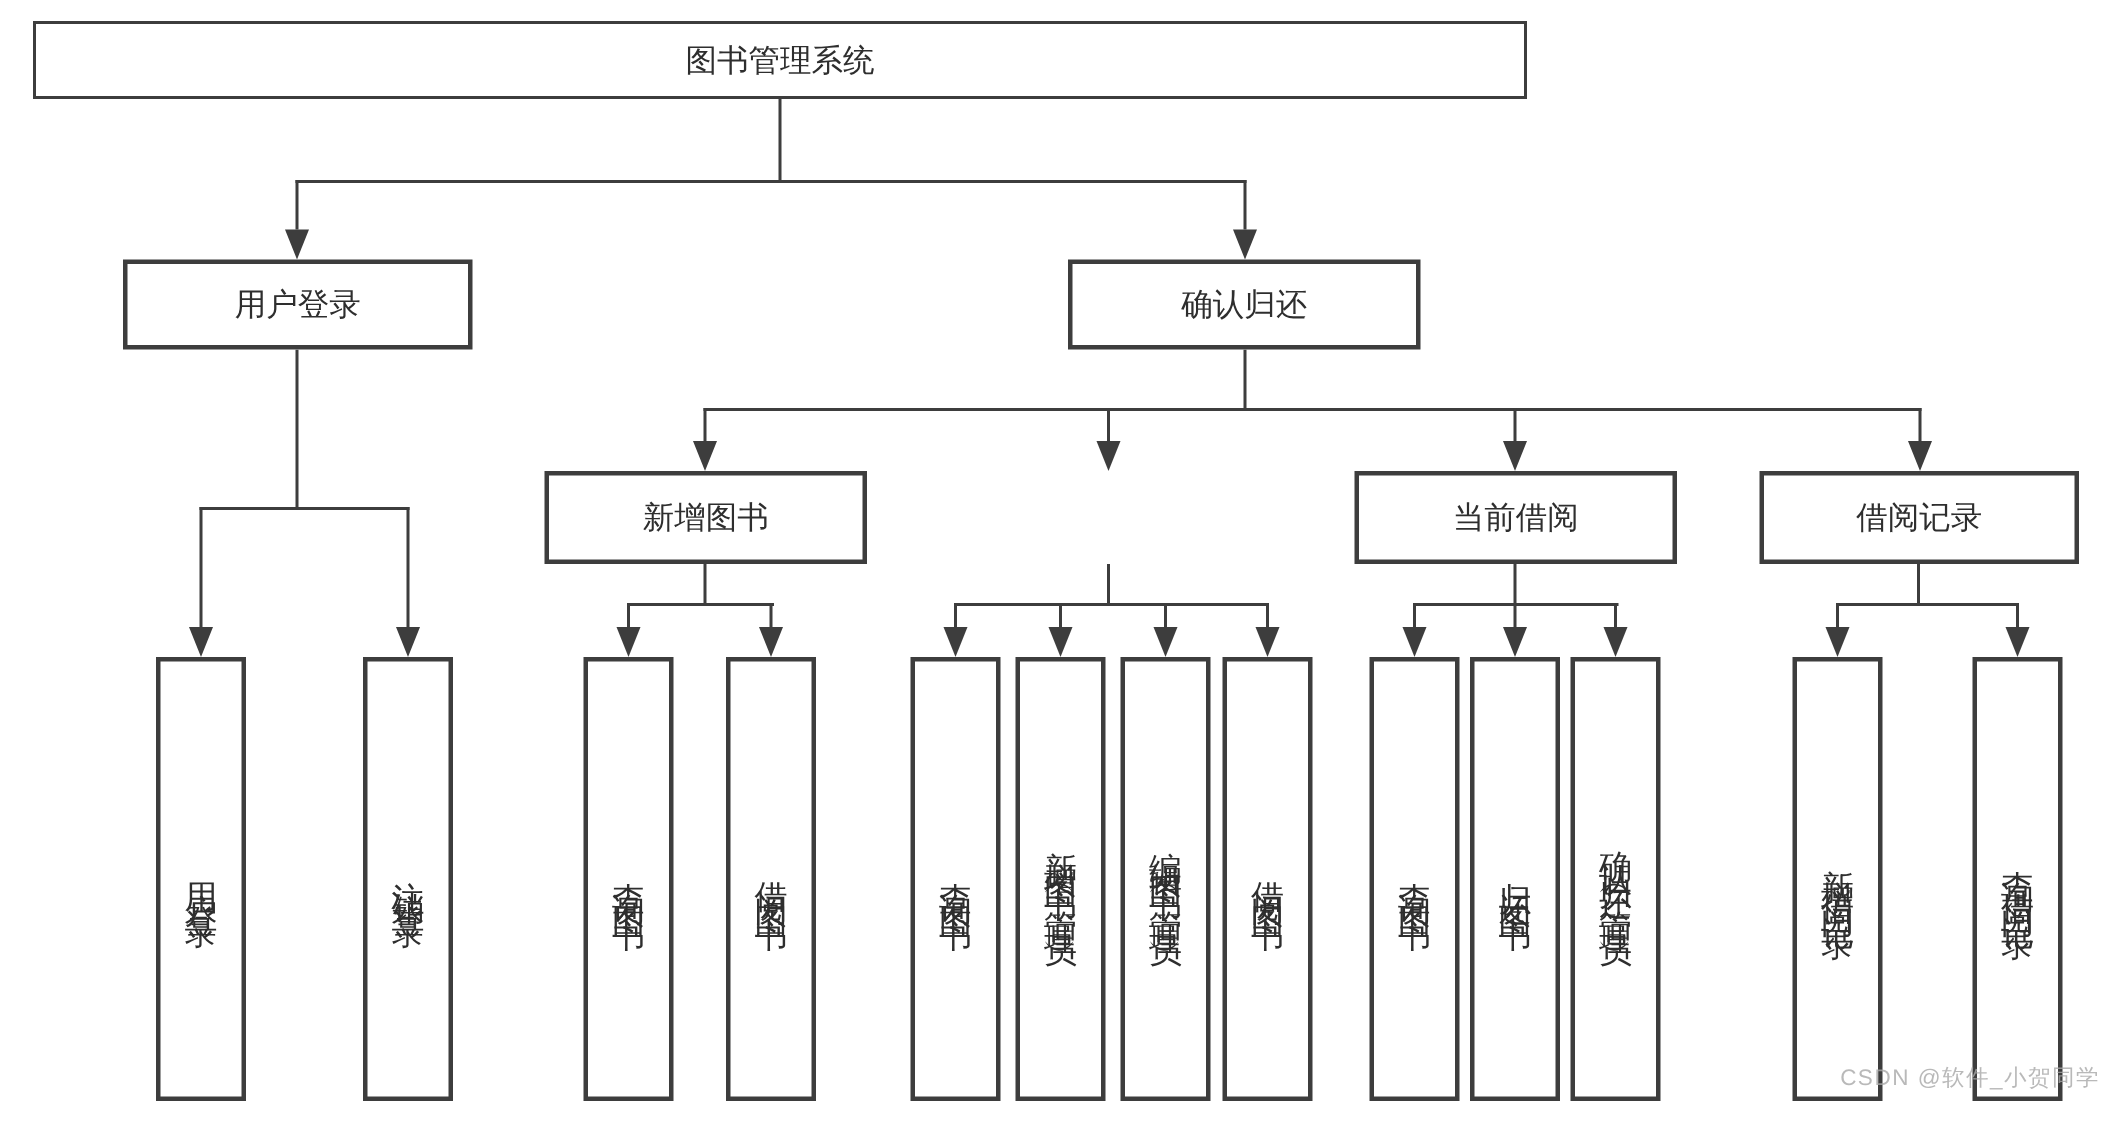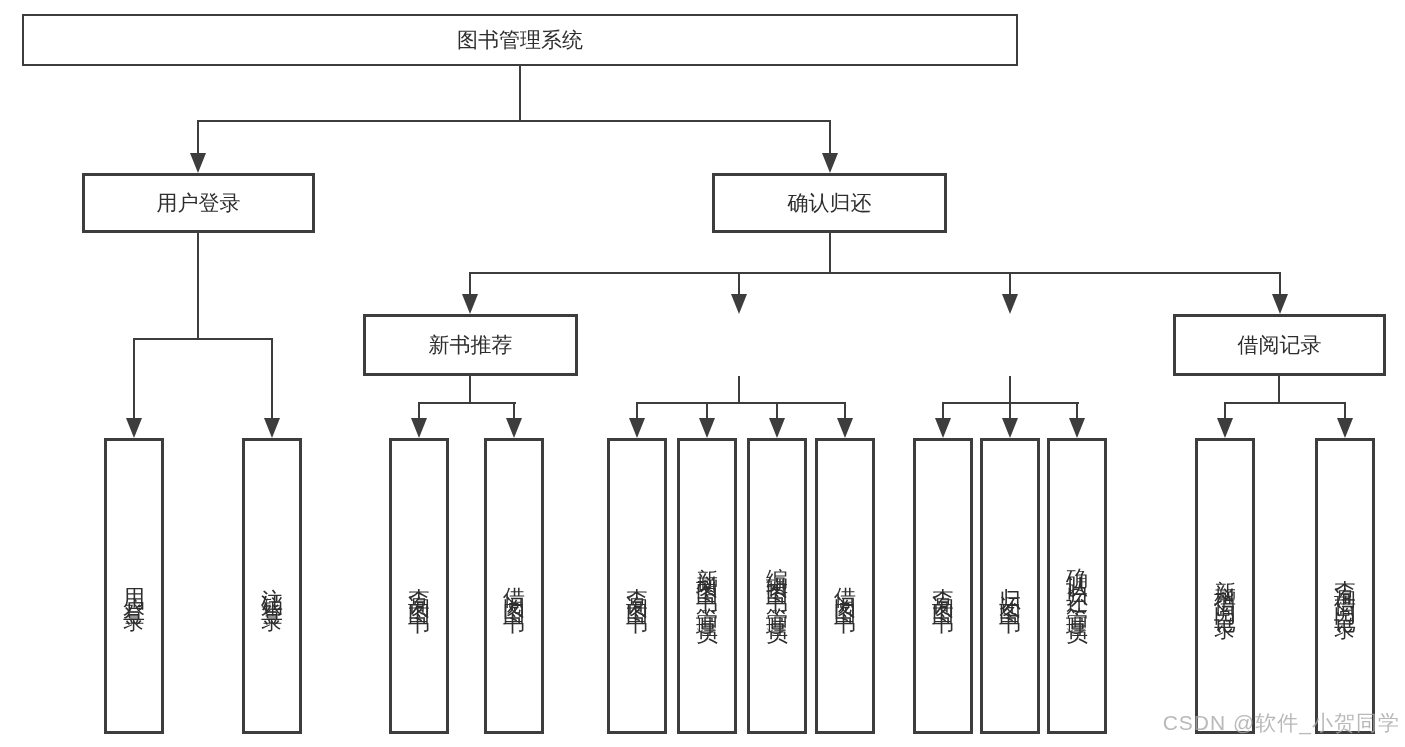--- a/index.html
+++ b/index.html
@@ -33,21 +33,21 @@
   .arrow{
     position:absolute;width:0;height:0;
     border-left:8px solid transparent;
     border-right:8px solid transparent;
     border-top:20px solid #3d3d3d;
     z-index:1;
   }
   .watermark{
     position:absolute;
     top:709px;right:5px;
-    font-size:21px;
+    font-size:15px;
     color:rgba(168,168,168,0.8);
     z-index:5;
     letter-spacing:1px;
   }
 </style>
 </head>
 <body>
 
 <div id="canvas">
 
@@ -56,21 +56,24 @@
   </div>
 
   <div class="box" style="left:82px;top:173px;width:233px;height:60px;">
     <span>用户登录</span>
   </div>
   <div class="box" style="left:712px;top:173px;width:235px;height:60px;">
     <span>确认归还</span>
   </div>
 
   <div class="box" style="left:363px;top:314px;width:215px;height:62px;">
-    <span>新书推荐</span>
+    <span>新增图书</span>
+  </div>
+  <div class="box" style="left:903px;top:314px;width:215px;height:62px;">
+    <span>当前借阅</span>
   </div>
   <div class="box" style="left:1173px;top:314px;width:213px;height:62px;">
     <span>借阅记录</span>
   </div>
 
   <div class="box" style="left:104px;top:438px;width:60px;height:296px;">
     <span class="vlabel">用户登录</span>
   </div>
   <div class="box" style="left:242px;top:438px;width:60px;height:296px;">
     <span class="vlabel">注销登录</span>

